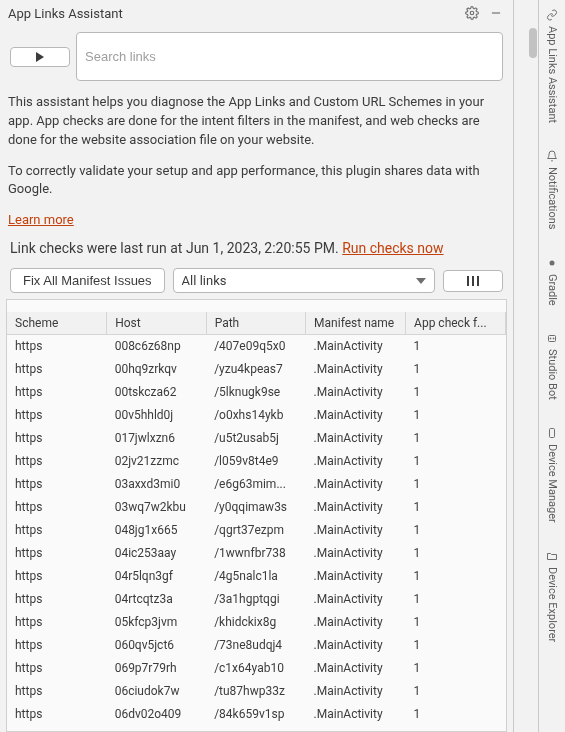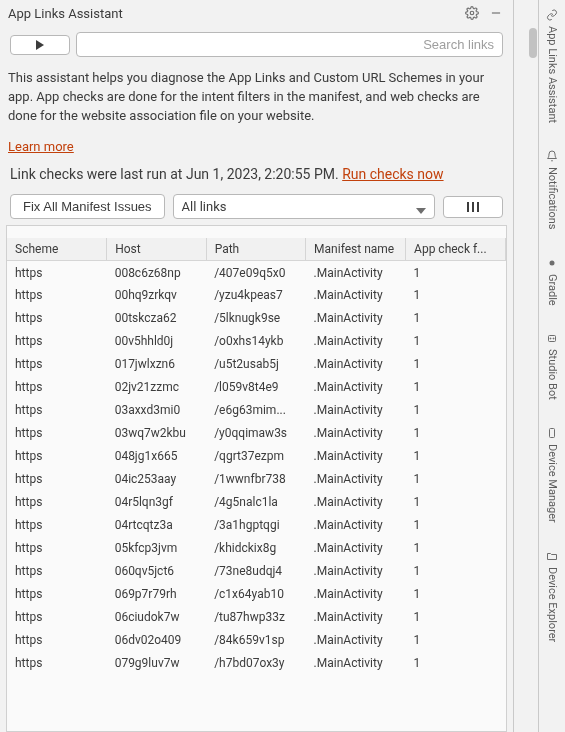--- a/index.html
+++ b/index.html
@@ -56,24 +56,23 @@
   .btn.play {
     width: 60px;
     display: flex; align-items: center; justify-content: center;
     padding: 4px 0;
   }
   .search-input {
     flex: 1;
     background: #fff;
     border: 1px solid #b8b8b8;
     border-radius: 4px;
-    padding: 4px 8px;
-    font-size: 13px;
-    color: #3c3c3c;
-    text-align: right;
+    padding: 16px 8px;
+    font-size: 13px;
+    color: #3c3c3c;
   }
   .search-input::placeholder { color: #9e9e9e; }
   .desc {
     padding: 6px 8px;
     font-size: 13px;
     line-height: 1.45;
     color: #3c3c3c;
   }
   .desc p { margin: 0 0 12px 0; }
   .link {
@@ -88,21 +87,21 @@
   }
   .controls-row {
     display: flex;
     align-items: center;
     gap: 8px;
     padding: 4px 10px 6px;
   }
   .select-like {
     flex: 1;
     display: flex;
-    align-items: flex-end;
+    align-items: center;
     justify-content: space-between;
     background: #fff;
     border: 1px solid #b8b8b8;
     border-radius: 4px;
     padding: 4px 8px;
     font-size: 13px;
     cursor: pointer;
   }
   .select-like .chev {
     color: #6e6e6e;
@@ -215,20 +214,21 @@
       <button class="btn play">
         <svg width="10" height="10" viewBox="0 0 10 10">
             <polygon points="1,0 9,5 1,10" fill="#3c3c3c"></polygon>
           </svg>
       </button>
       <input class="search-input" type="text" placeholder="Search links" style="">
     </div>
 
     <div class="desc">
       <p>This assistant helps you diagnose the App Links and Custom URL Schemes in your app. App checks are done for the intent filters in the manifest, and web checks are done for the website association file on your website.</p>
+      <p>To correctly validate your setup and app performance, this plugin shares data with Google.</p>
       <span class="link">Learn more</span>
     </div>
 
     <div class="status-line">
       <span>Link checks were last run at </span><span>Jun 1, 2023, 2:20:55 PM</span><span>. </span>
       <span class="link">Run checks now</span>
     </div>
 
     <div class="controls-row">
       <button class="btn">Fix All Manifest Issues</button>

